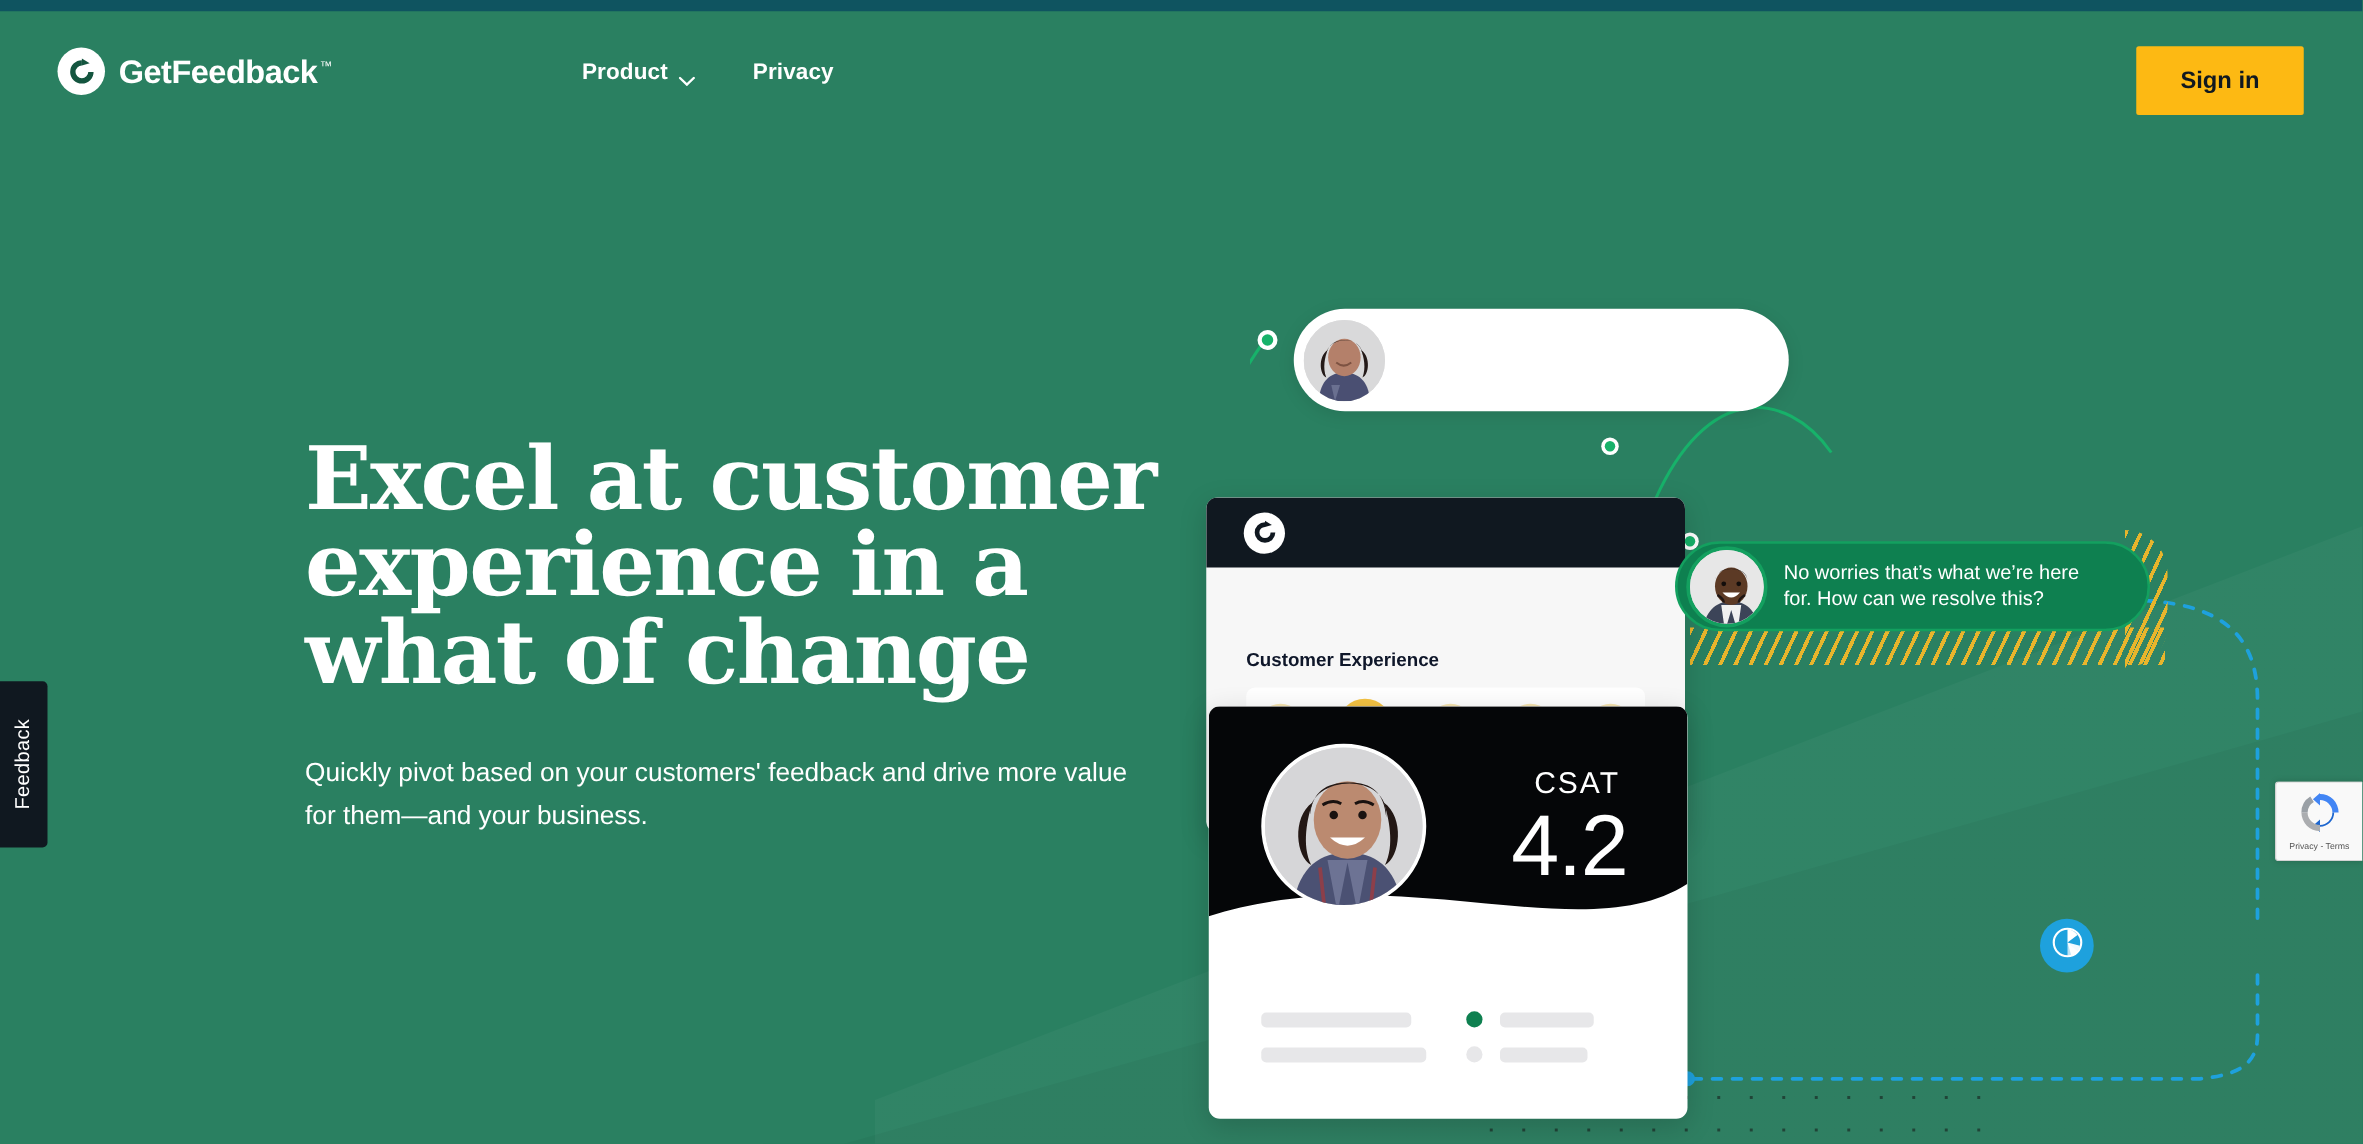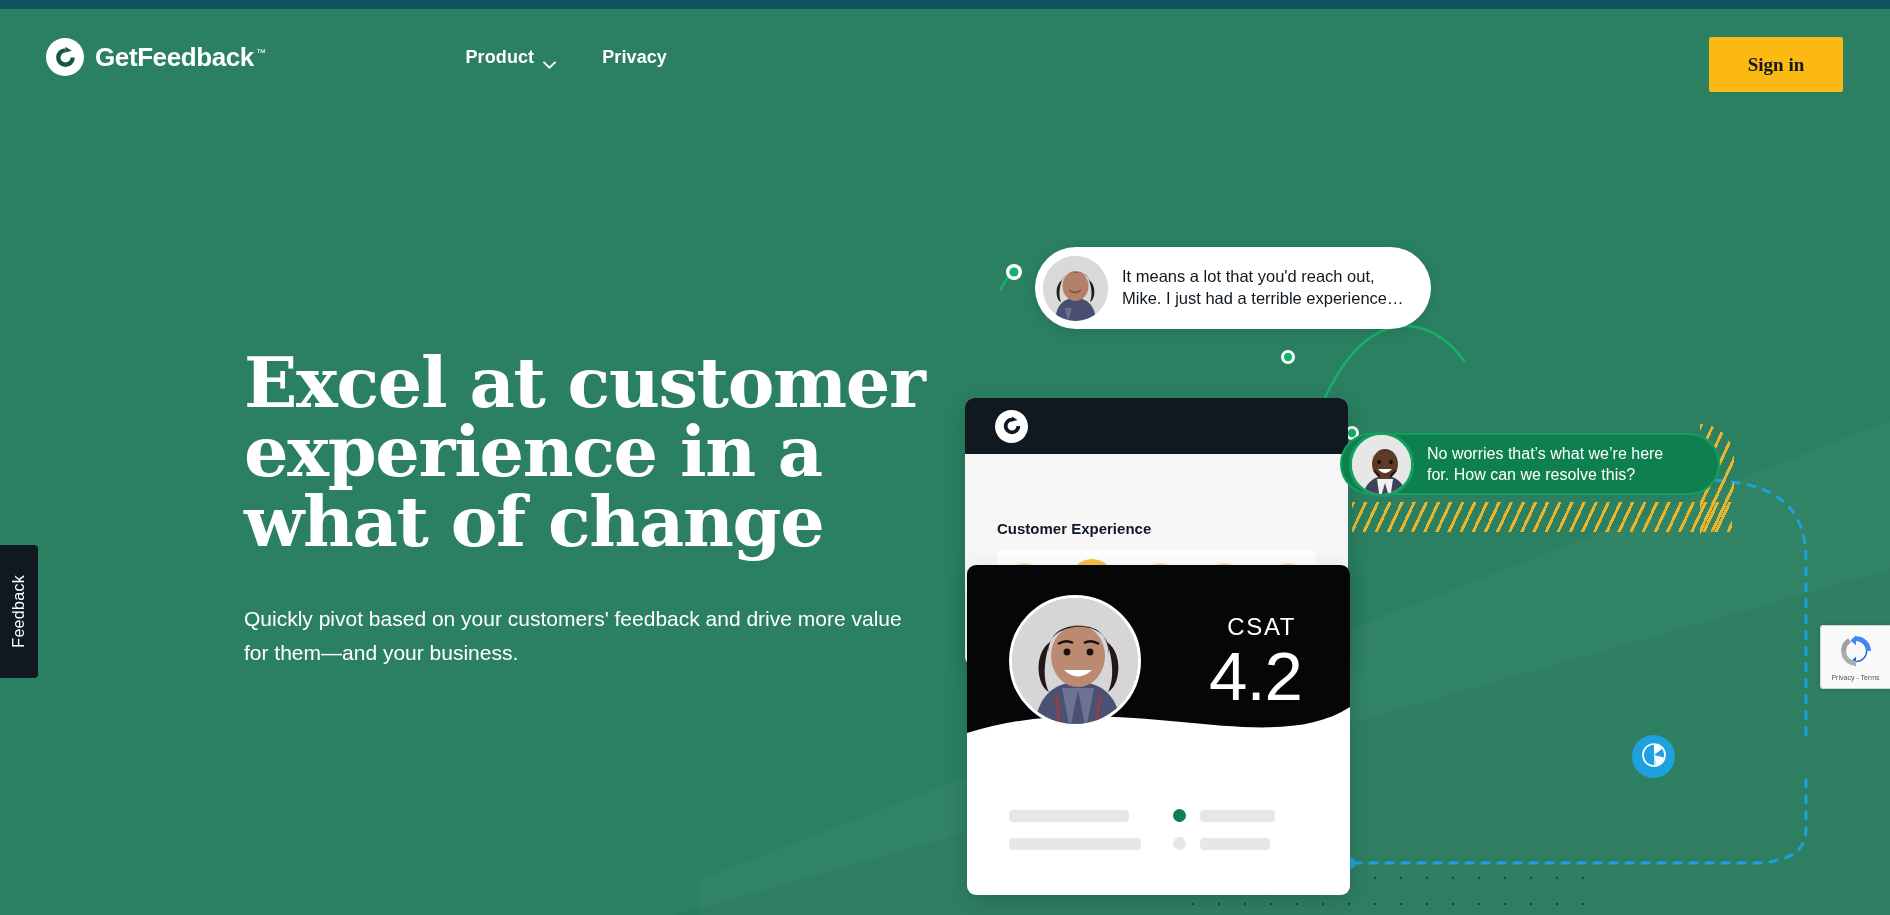--- a/index.html
+++ b/index.html
@@ -60,21 +60,21 @@
     display:flex; align-items:center; gap:9px; letter-spacing:0.1px;
   }
   .chev{ display:inline-block; width:13px; height:8px; }
 
   #signin-btn{
     position:absolute; right:47px; top:28px;
     background:#fdb913; color:#101820;
     font-size:19px; font-weight:700;
     border:none; border-radius:2px;
     padding:0 26px; height:55px; min-width:134px;
-    cursor:pointer; font-family:Liberation Serif, serif;
+    cursor:pointer; font-family:Liberation Sans, sans-serif;
     display:flex; align-items:center; justify-content:center;
   }
 
   
   #hero-copy{ position:absolute; left:244px; top:348px; width:720px; }
   #hero-title{
     font-family:"DejaVu Serif","Liberation Serif",serif;
     color:#ffffff; font-size:70px; line-height:0.99; font-weight:700;
     letter-spacing:-1.3px;
   }
@@ -120,21 +120,21 @@
   .bubble-avatar{
     width:65px; height:65px; border-radius:50%; flex:none; overflow:hidden;
     background:#dcdcdc; position:relative;
   }
   #bubble-customer .bubble-text{
     margin-left:14px; font-size:16.5px; line-height:1.33; color:#101820; font-weight:500;
   }
 
   
   #bubble-agent{
-    position:absolute; left:340px; top:253px; width:380px; height:62px;
+    position:absolute; left:340px; top:253px; width:380px; height:72px;
     background:#0e8050; border:2.5px solid #13a05f; border-radius:40px;
     display:flex; align-items:center; padding:0 18px 0 7px; z-index:7;
   }
   #bubble-agent .bubble-text{
     margin-left:13px; font-size:16px; line-height:1.33; color:#ffffff; font-weight:500;
   }
   #agent-hatch{
     position:absolute; left:352px; top:322px; width:380px; height:30px; z-index:4;
     background:repeating-linear-gradient(115deg,#e8b52c 0 3px,transparent 3px 11px);
   }
@@ -279,24 +279,20 @@
       <svg viewBox="0 0 65 65" width="65" height="65">
         <rect width="65" height="65" fill="#d9d9da"></rect>
         <path d="M12 65 C13 48 22 42 32 42 C43 42 52 48 53 65 Z" fill="#4a4f72"></path>
         <path d="M22 52 L25 65 L29 52 Z" fill="#6a7090"></path>
         <ellipse cx="32.5" cy="30" rx="13" ry="15" fill="#b4806a"></ellipse>
         <path d="M18 28 C18 13 48 11 47 29 C47 21 41 16 33 16 C25 16 19 20 18 28Z" fill="#241a18"></path>
         <path d="M46 24 C54 30 52 44 47 46 C50 38 48 30 46 24Z" fill="#241a18"></path>
         <path d="M19 24 C11 30 13 44 18 46 C15 38 17 30 19 24Z" fill="#241a18"></path>
         <path d="M26 34 q6 5 12 0" stroke="#7d5242" stroke-width="1.6" fill="none"></path>
       </svg>
-    </div>
-    <div class="bubble-text">
-      <span>It means a lot that you'd reach out,</span><br>
-      <span>Mike. I just had a terrible experience…</span>
     </div>
   </div>
 
   <div id="survey-card">
     <div id="survey-header">
       <span id="survey-logo">
         <svg width="22" height="22" viewBox="0 0 32 32">
           <path d="M16 4 A12 12 0 1 0 28 16 L22.5 16 A6.5 6.5 0 1 1 16 9.5 Z" fill="#101820"></path>
           <path d="M16 9.5 L16 2.2 L24 7.2 Z" fill="#101820"></path>
         </svg>

